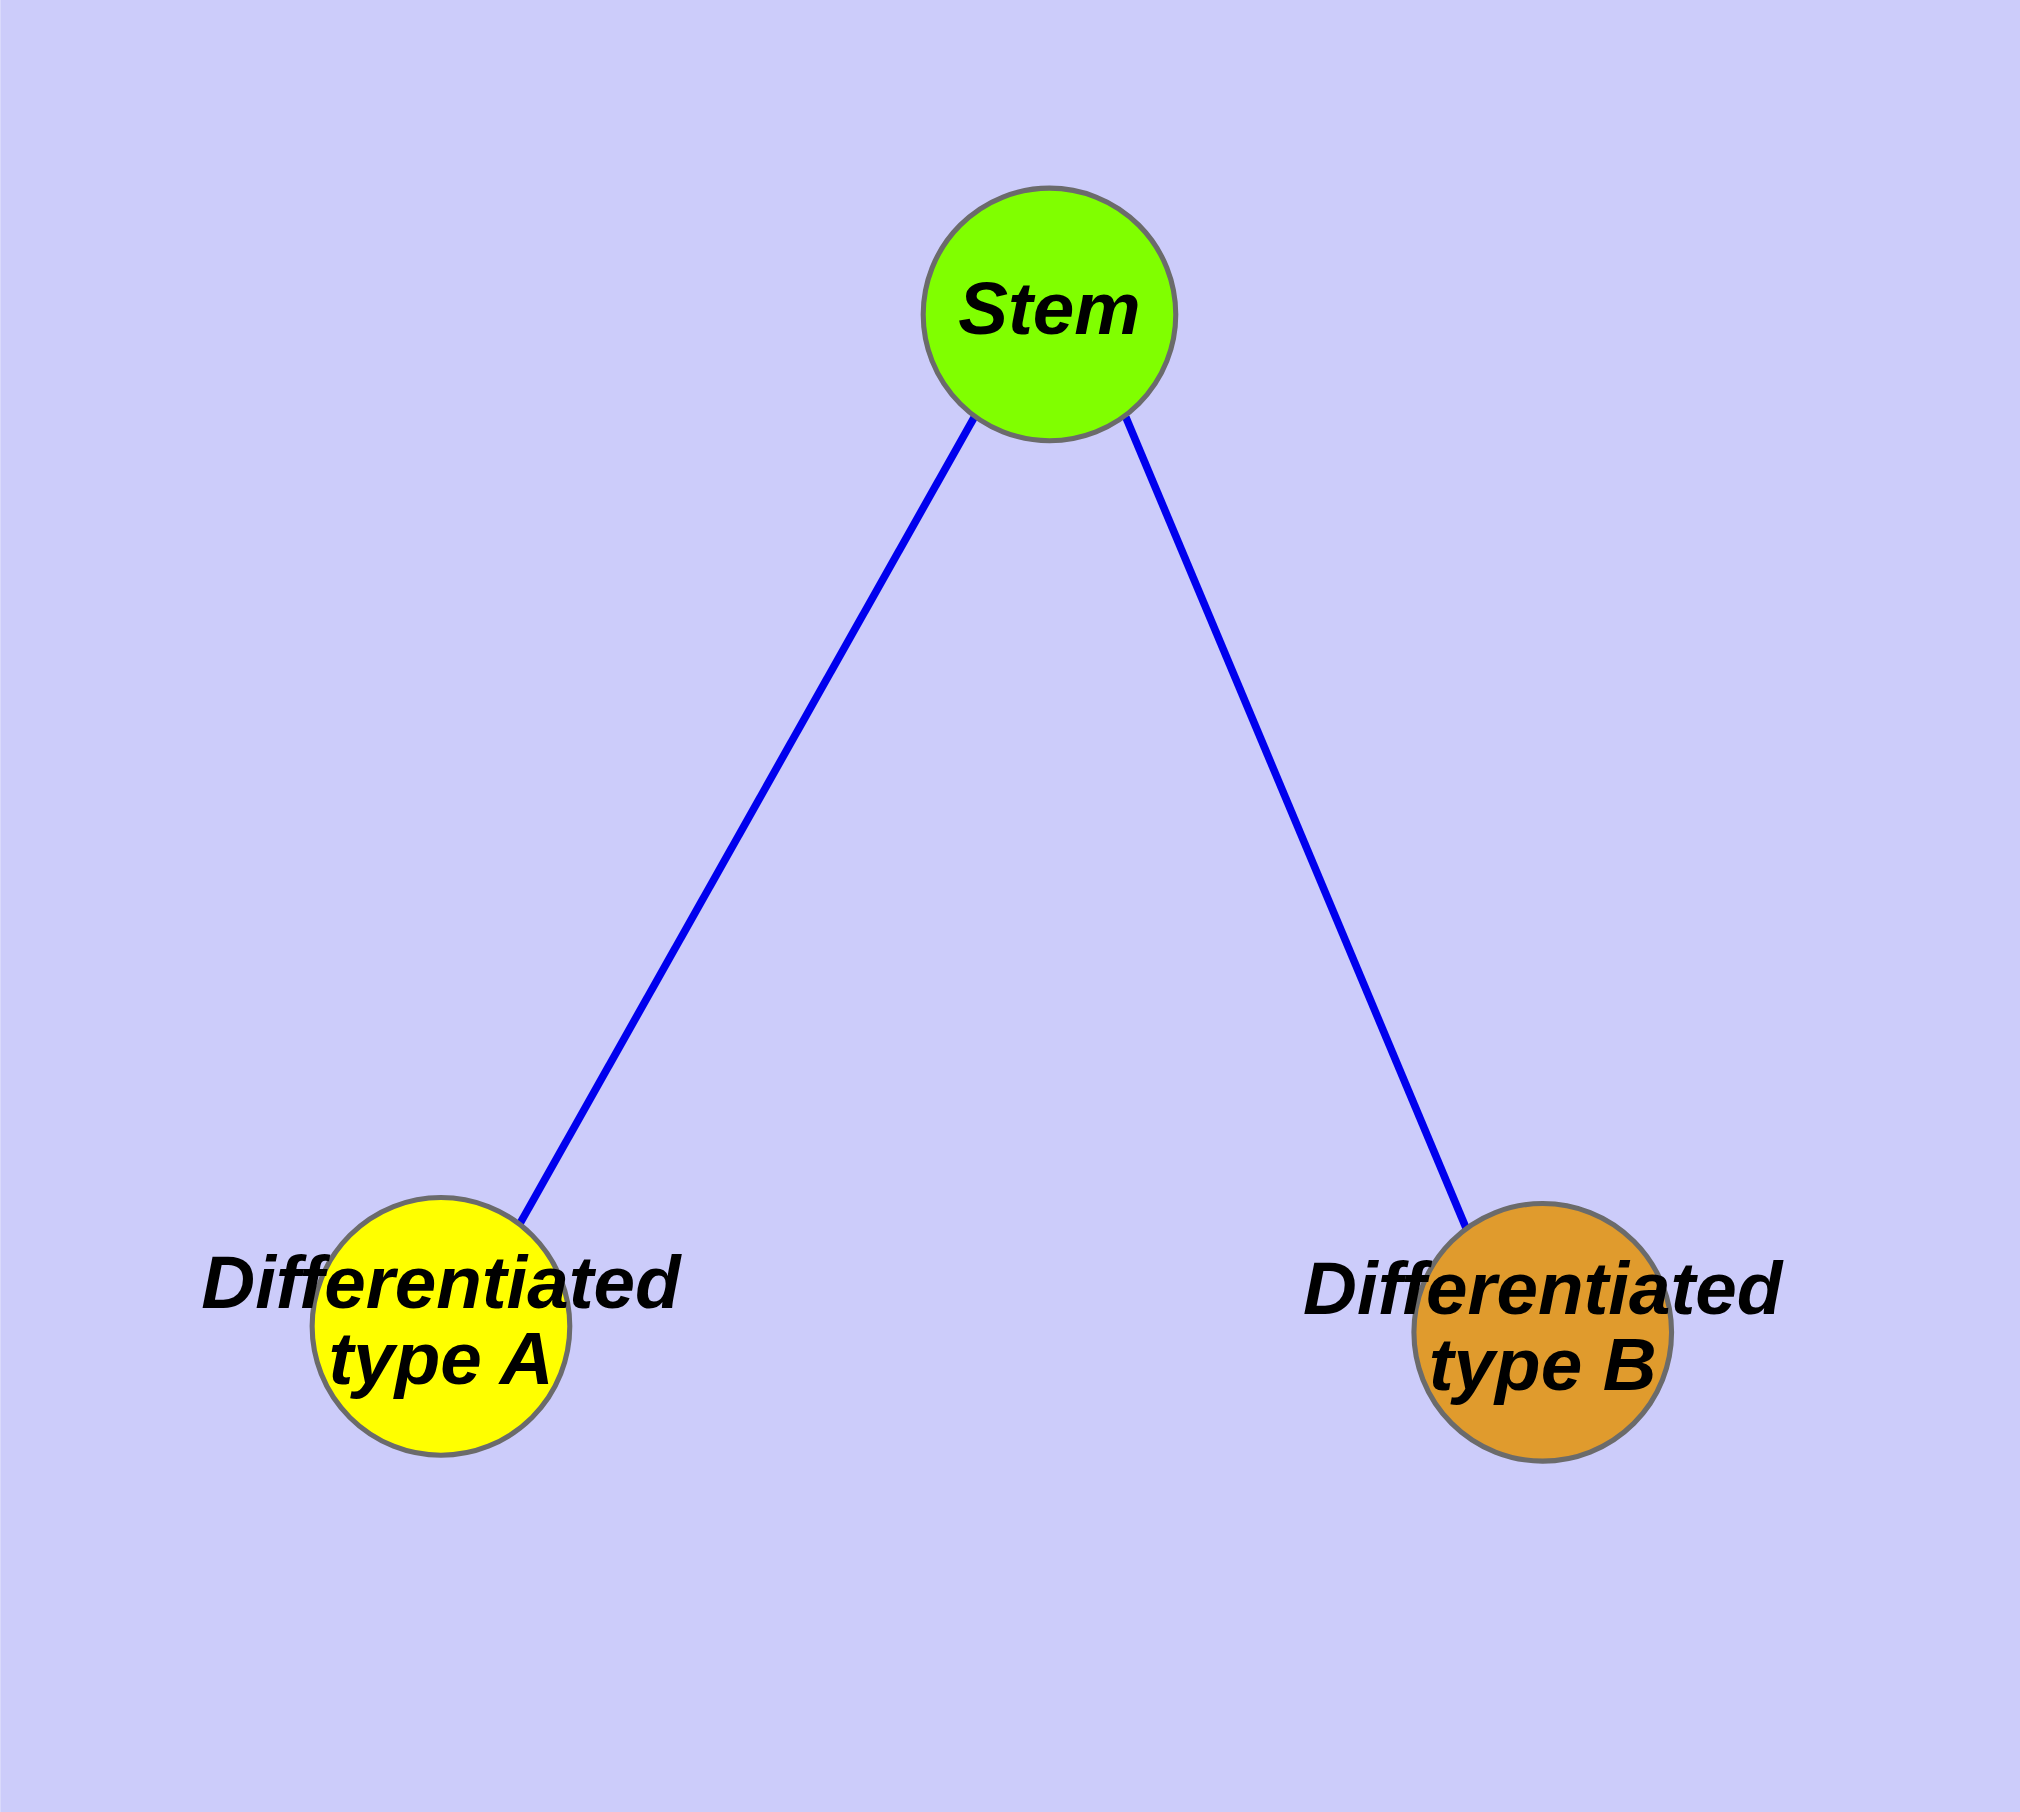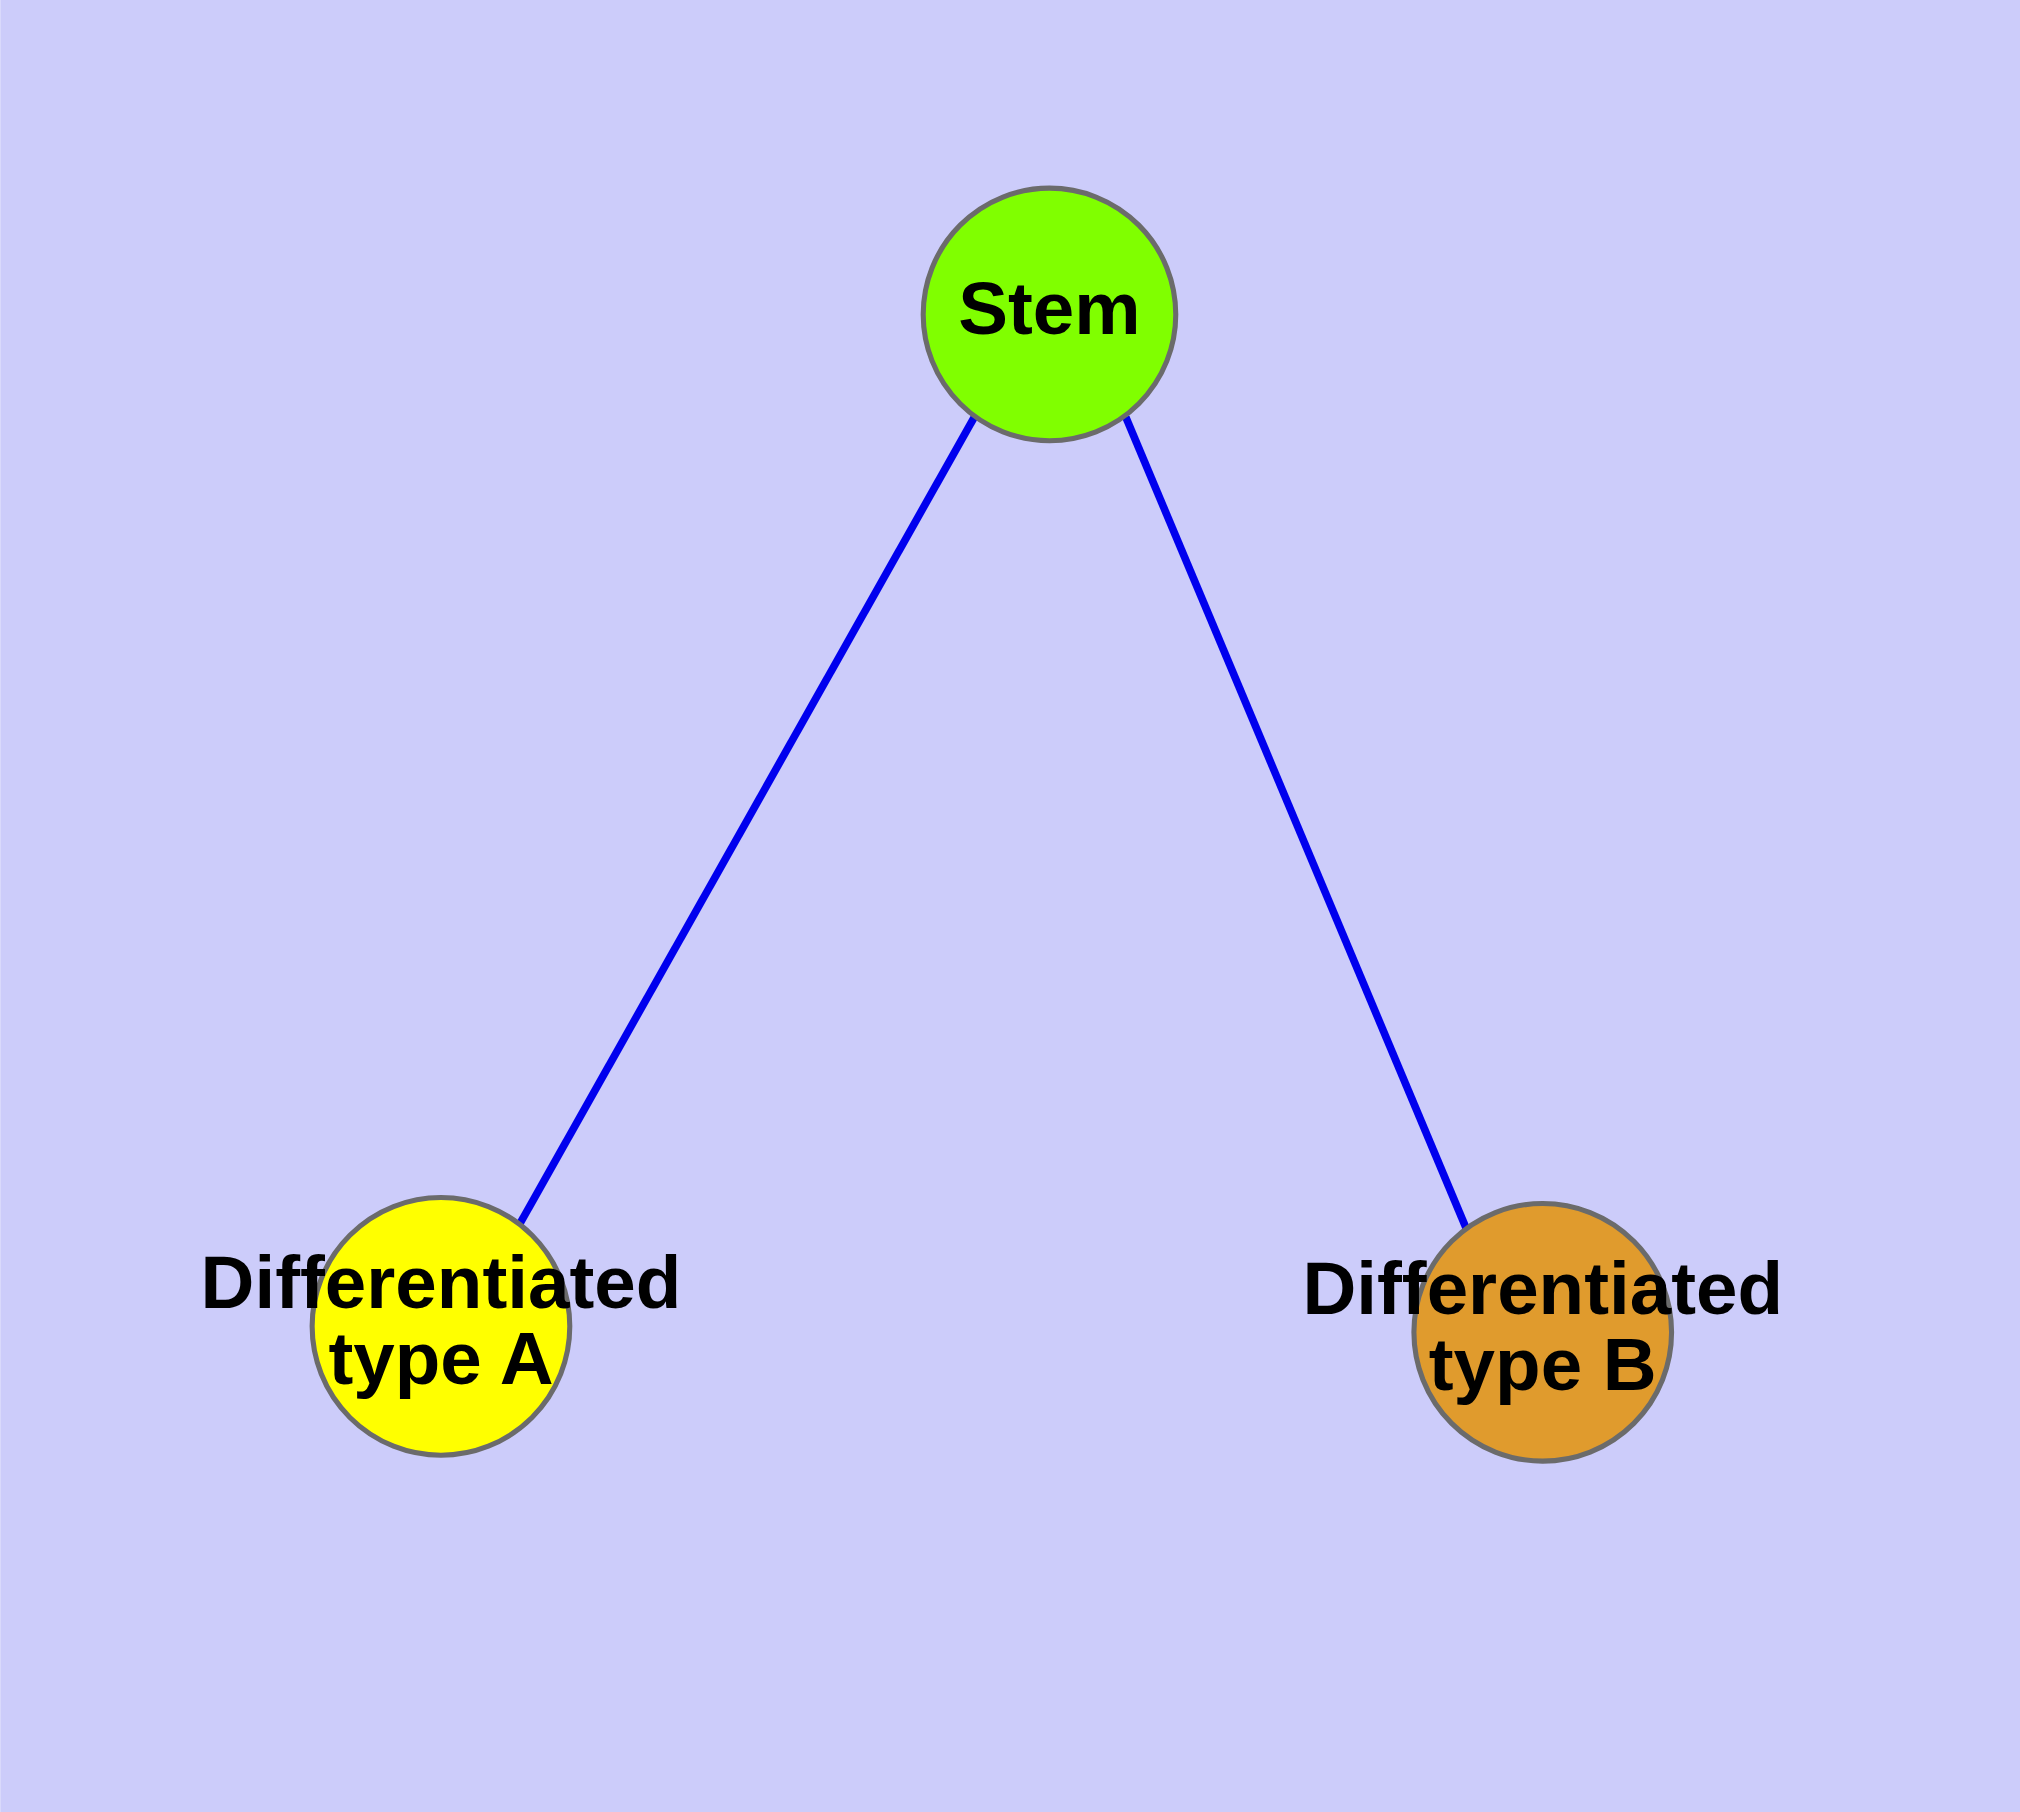--- a/index.html
+++ b/index.html
@@ -29,21 +29,21 @@
     font-size: 88px;
     fill: #000000;
     text-anchor: middle;
     dominant-baseline: middle;
     white-space: pre;
   }
 </style>
 </head>
 <body>
 
-<div id="canvas" style="width: 2021px; height: 1812px;">
+<div id="canvas" style="width: 2021px; height: 1812px; font-style: italic;">
   <svg id="graph-svg" viewBox="0 0 2384 2138" style="width: 2021px; height: 1812px;">
 
     <rect id="bg-rect" x="0" y="0" width="2384" height="2138" fill="#ccccfa"></rect>
 
     <g id="edges-layer">
         <line x1="1150" y1="491" x2="613" y2="1444" stroke="#0000ee" stroke-width="9" stroke-linecap="butt"></line>
         <line x1="1328" y1="492" x2="1730" y2="1450" stroke="#0000ee" stroke-width="9" stroke-linecap="butt"></line>
       </g>
     <g id="nodes-layer">
         <circle cx="1238" cy="371" r="149" fill="#80ff00" stroke="#6b6b6b" stroke-width="6"></circle>

